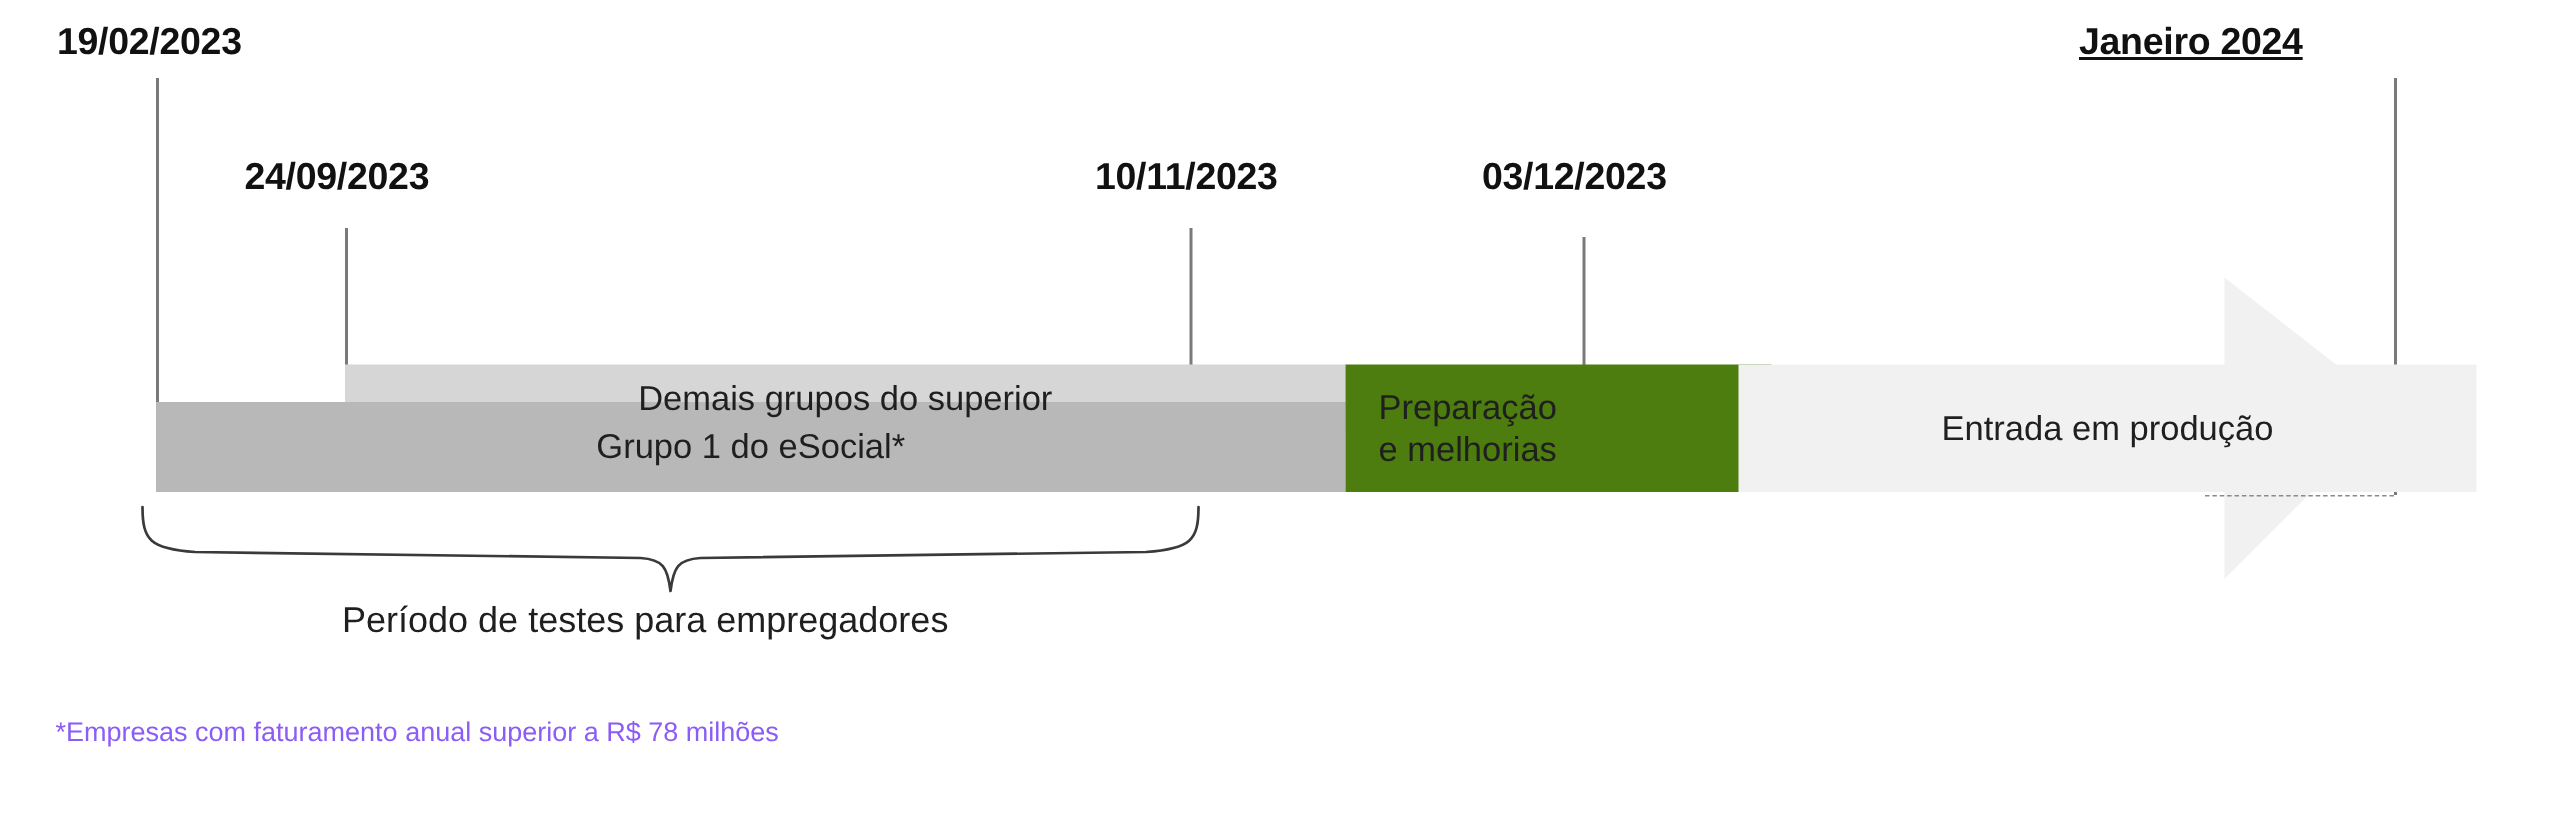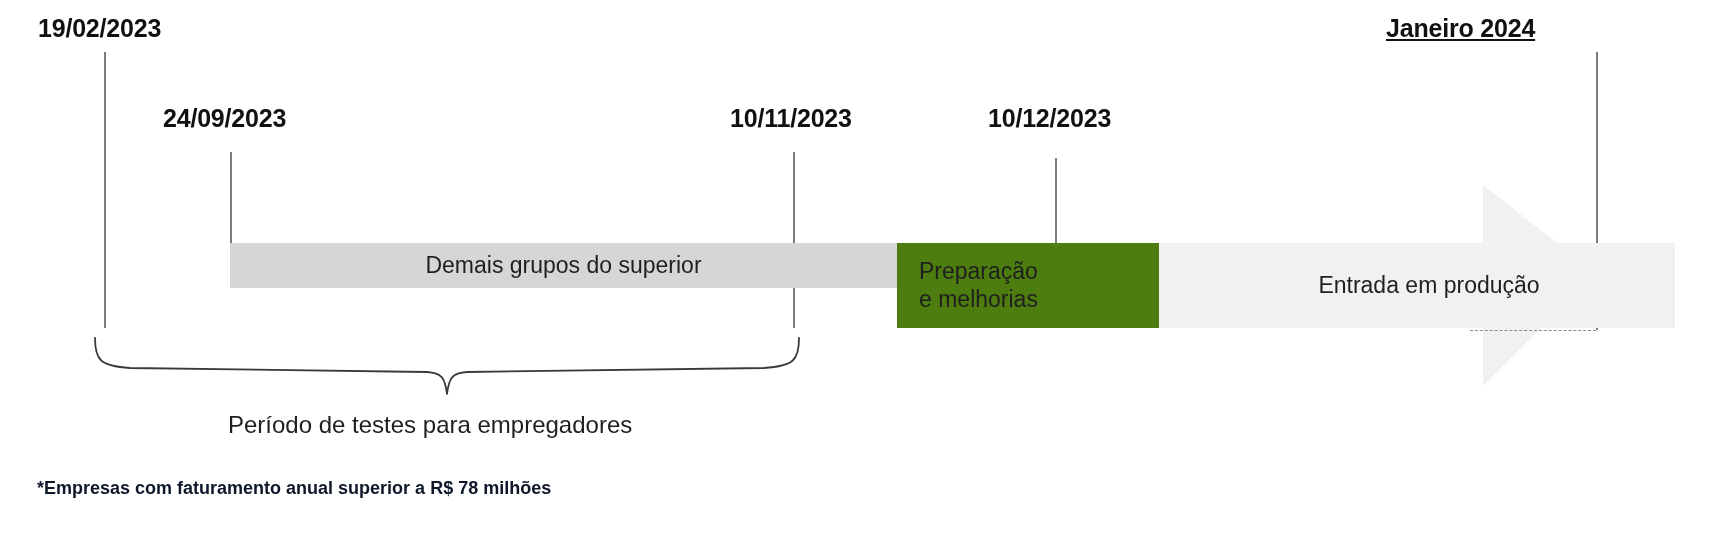--- a/index.html
+++ b/index.html
@@ -85,70 +85,72 @@
   
   .brace-caption {
     position: absolute;
     font-size: 24px;
     color: #1f1f1f;
     white-space: nowrap;
   }
   .footnote {
     position: absolute;
     font-size: 18px;
-    color: #0f172a;
+    color: #8b5cf6;
     white-space: nowrap;
-    font-weight: bold;
   }
 </style>
 </head>
 <body>
 
 <div id="timeline-root">
 
   <div class="date-label" style="left:38px;  top:14px;">19/02/2023</div>
   <div class="date-label" style="left:163px; top:104px;">24/09/2023</div>
   <div class="date-label" style="left:730px; top:104px;text-align:right;">10/11/2023</div>
-  <div class="date-label" style="left:988px; top:104px;">10/12/2023</div>
+  <div class="date-label" style="left:988px; top:104px;">03/12/2023</div>
   <div class="date-label" style="left:1386px; top:14px;text-decoration:underline;">Janeiro 2024</div>
 
   <div class="tick-line" style="left:104px;  top:52px;  height:276px;"></div>
   <div class="tick-line" style="left:230px;  top:152px; height:116px;"></div>
   <div class="tick-line" style="left:793px;  top:152px; height:176px;"></div>
   <div class="tick-line" style="left:1055px; top:158px; height:170px;"></div>
   <div class="tick-line" style="left:1596px; top:52px;  height:278px;"></div>
 
   <div class="arrow-wrap">
 
     <svg width="1492" height="228" style="position:absolute;left:0;top:0;">
       <polygon points="1379,25 1492,113 1379,226" fill="#f1f1f1"></polygon>
     </svg>
 
     <div class="band" style="left:126px; top:83px; width:667px; height:45px; background:#d6d6d6;">
       <span class="band-label">Demais grupos do superior</span>
     </div>
 
+    <div class="band" style="left:0px; top:108px; width:793px; height:60px; background:#b8b8b8;">
+      <span class="band-label">Grupo 1 do eSocial*</span>
+    </div>
 
     <div class="band band-left" style="left:793px; top:83px; width:262px; height:85px; background:#4d7c0f;">
       <span class="band-label" style="text-align:left;">Preparação
 e melhorias</span>
     </div>
 
-    <div class="band" style="left:1055px; top:83px; width:492px; height:85px; background:#f1f1f1;padding-left:24px;">
+    <div class="band" style="left:1055px; top:83px; width:492px; height:85px; background:#f1f1f1;">
       <span class="band-label">Entrada em produção</span>
     </div>
 
   </div>
 
   <div class="dashed-base" style="left:1470px; top:330px; width:126px;"></div>
 
   <div class="brace-wrap">
     <svg width="720" height="62" viewBox="0 0 720 62" fill="none">
       <path d="M5,2 C5,24 10,30 40,32 L337,36 C352,37 355,42 357,58
                C359,42 362,37 377,36 L674,32 C704,30 709,24 709,2" stroke="#3a3a3a" stroke-width="1.8" fill="none" stroke-linecap="round" stroke-linejoin="round"></path>
     </svg>
   </div>
 
-  <div class="brace-caption" style="left:228px; top:411px;">Período de testes para empregadores</div>
+  <div class="brace-caption" style="left:228px; top:400px;">Período de testes para empregadores</div>
 
   <div class="footnote" style="left:37px; top:478px;">*Empresas com faturamento anual superior a R$ 78 milhões</div>
 
 </div>
 
 </body></html>

